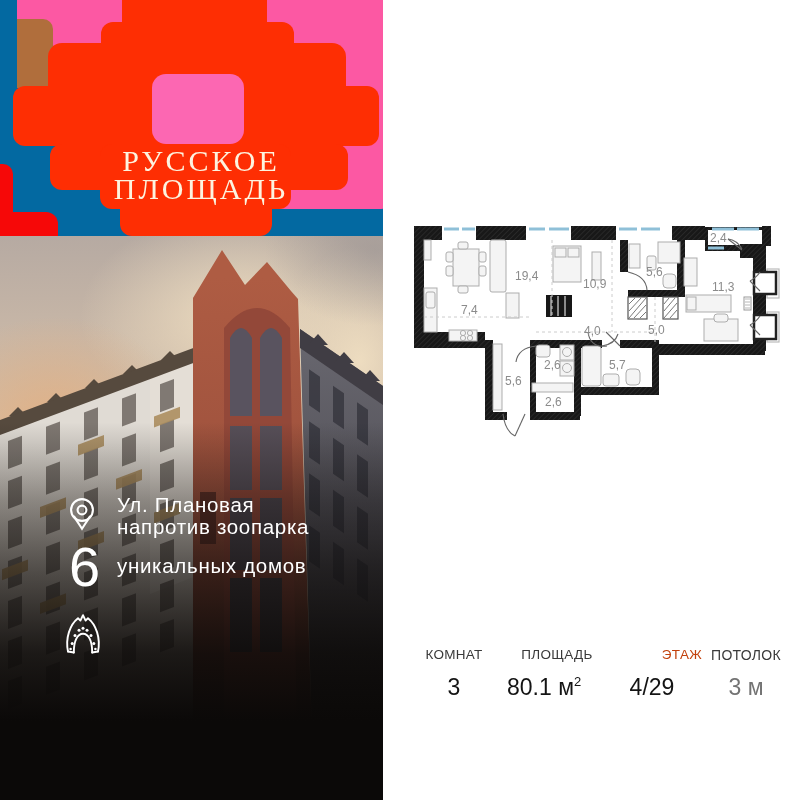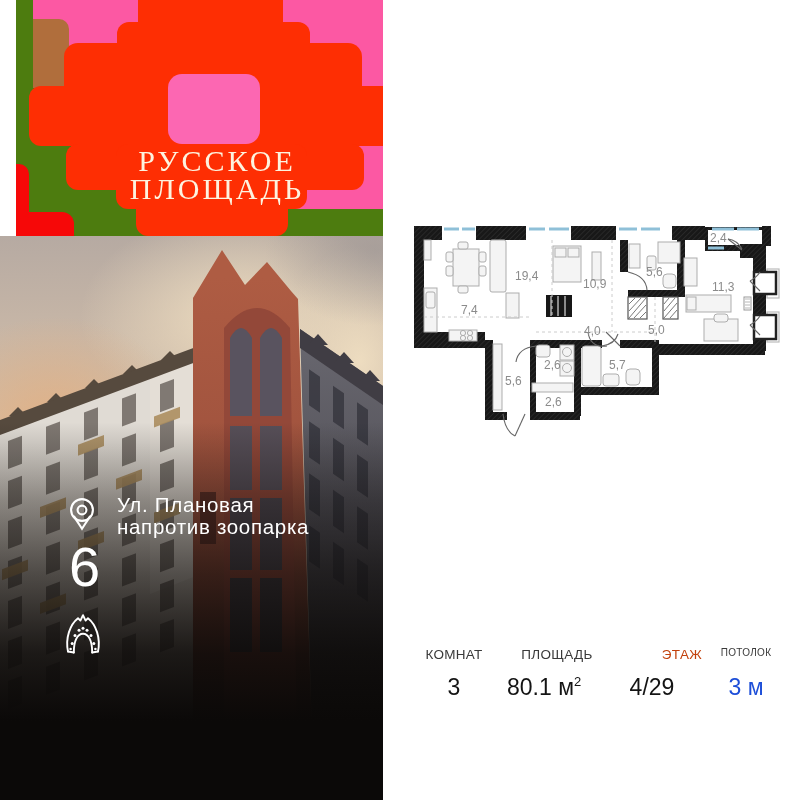--- a/index.html
+++ b/index.html
@@ -4,21 +4,21 @@
 <style>
   html,body{margin:0;padding:0;}
   body{width:800px;height:800px;background:#ffffff;font-family:"Liberation Sans",sans-serif;position:relative;overflow:hidden;}
   .abs{position:absolute;}
 </style>
 </head>
 <body>
 
 <div class="abs" style="left:0;top:0;width:383px;height:800px;overflow:hidden;">
 
-  <div class="abs" style="left:0;top:0;width:383px;height:236px;background:#4d7c0f;overflow:hidden;margin-left:16px;">
+  <div class="abs" style="left:0;top:0;width:383px;height:236px;background:#0369a1;overflow:hidden;">
 
     <div class="abs" style="left:17px;top:-12px;width:366px;height:58px;background:#fc58a3;border-radius:10px;"></div>
 
     <div class="abs" style="left:263px;top:-12px;width:130px;height:221px;background:#fc58a3;border-radius:12px;"></div>
 
     <div class="abs" style="left:17px;top:19px;width:36px;height:69px;background:#b06e3c;border-radius:0 10px 0 0;"></div>
 
     <div class="abs" style="left:122px;top:-12px;width:145px;height:60px;background:#fe2e03;border-radius:12px;"></div>
 
     <div class="abs" style="left:101px;top:22px;width:193px;height:64px;background:#fe2e03;border-radius:12px;"></div>
@@ -202,20 +202,21 @@
   <svg class="abs" style="left:69px;top:497px;" width="26" height="36" viewBox="0 0 26 36">
     <circle cx="13" cy="13" r="10.9" fill="none" stroke="#ffffff" stroke-width="2.1"></circle>
     <path d="M5.2,19.6 C8.4,24.8 10.6,28 13,31.8 C15.4,28 17.6,24.8 20.8,19.6" fill="none" stroke="#ffffff" stroke-width="2.1" stroke-linecap="round"></path>
     <circle cx="13" cy="13" r="4.4" fill="none" stroke="#ffffff" stroke-width="2.1"></circle>
   </svg>
 
   <div class="abs" style="left:117px;top:494px;width:270px;font-size:20.5px;line-height:21.5px;letter-spacing:0.7px;color:#ffffff;">Ул. Плановая<br>напротив зоопарка</div>
 
   <div class="abs" style="left:69px;top:540px;font-size:56px;line-height:54px;font-weight:400;color:#ffffff;">6</div>
 
+  <div class="abs" style="left:117px;top:555px;width:270px;font-size:20.5px;line-height:21.5px;letter-spacing:0.7px;color:#ffffff;">уникальных домов</div>
 
   <svg class="abs" style="left:63px;top:611px;" width="40" height="44" viewBox="0 0 40 44">
     <g fill="none" stroke="#ffffff" stroke-width="1.9" stroke-linejoin="round" stroke-linecap="round">
       <path d="M5,40.5 C2.2,27 7,13.5 15,7.2 L17.4,9.6 L20,4.2 L22.6,9.6 L25,7.2 C33,13.5 37.8,27 35,40.5"></path>
       <path d="M10.8,41.5 C10.8,30 14.2,22.8 20,22.8 C25.8,22.8 29.2,30 29.2,41.5"></path>
       <path d="M5,40.5 L10.8,41.5"></path>
       <path d="M35,40.5 L29.2,41.5"></path>
     </g>
     <g fill="#ffffff">
       <circle cx="9.2" cy="32.5" r="1.5"></circle>
@@ -442,14 +443,14 @@
 
 <div class="abs" style="left:404px;top:647px;width:100px;text-align:center;font-size:13.5px;letter-spacing:0.3px;color:#3a3a3a;">КОМНАТ</div>
 <div class="abs" style="left:404px;top:674px;width:100px;text-align:center;font-size:23px;color:#141414;">3</div>
 
 <div class="abs" style="left:507px;top:647px;width:100px;text-align:center;font-size:13.5px;letter-spacing:0.3px;color:#3a3a3a;">ПЛОЩАДЬ</div>
 <div class="abs" style="left:507px;top:674px;width:100px;text-align:left;font-size:23px;color:#141414;">80.1 м<sup style="font-size:13px;">2</sup></div>
 
 <div class="abs" style="left:602px;top:647px;width:100px;text-align:right;font-size:13.5px;letter-spacing:0.3px;color:#c2410c;">ЭТАЖ</div>
 <div class="abs" style="left:602px;top:674px;width:100px;text-align:center;font-size:23px;color:#141414;">4/29</div>
 
-<div class="abs" style="left:696px;top:647px;width:100px;text-align:center;font-size:10px;letter-spacing:0.3px;color:#3a3a3a;">ПОТОЛОК</div>
-<div class="abs" style="left:696px;top:674px;width:100px;text-align:center;font-size:23px;color:#1d4ed8;">3 м</div>
+<div class="abs" style="left:696px;top:647px;width:100px;text-align:center;font-size:14px;letter-spacing:0.3px;color:#3a3a3a;">ПОТОЛОК</div>
+<div class="abs" style="left:696px;top:674px;width:100px;text-align:center;font-size:23px;color:#737373;">3 м</div>
 
 </body></html>

